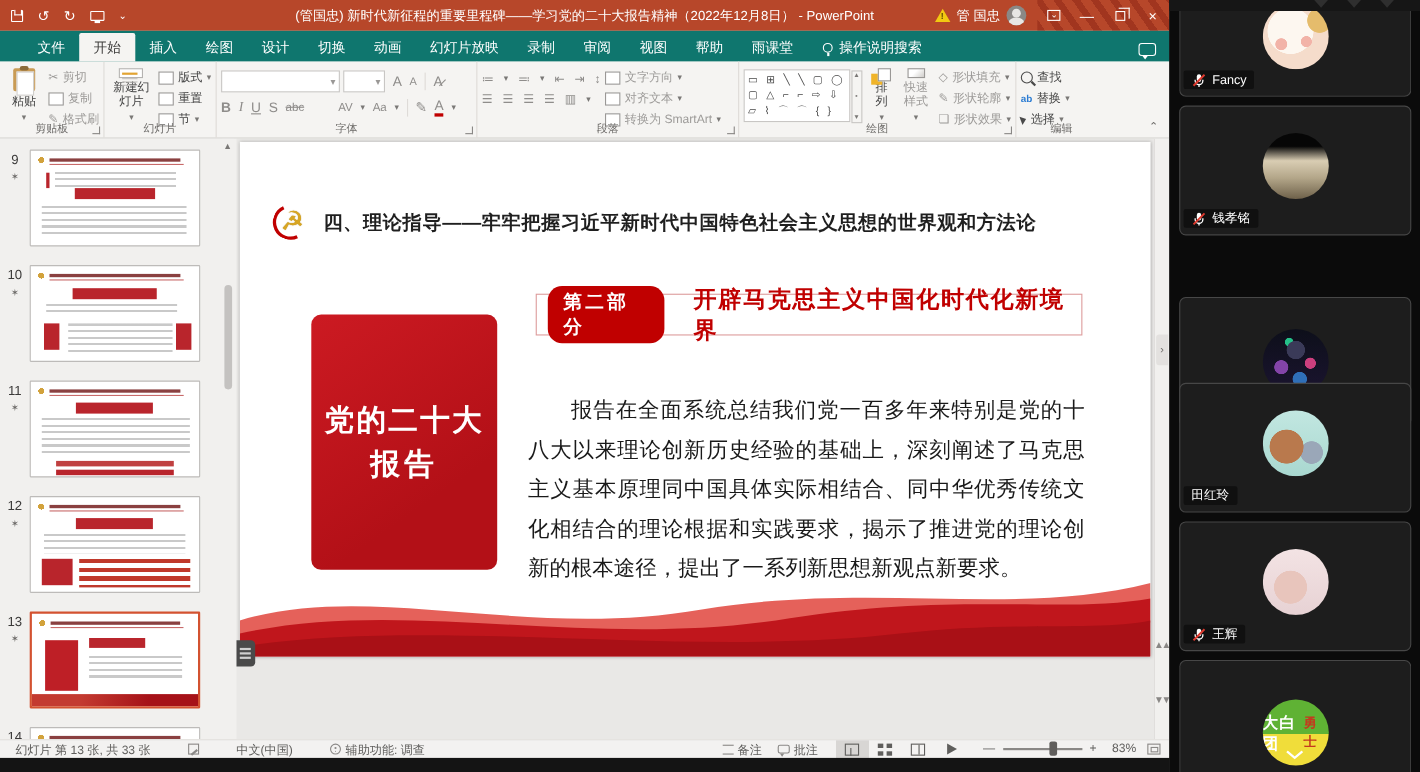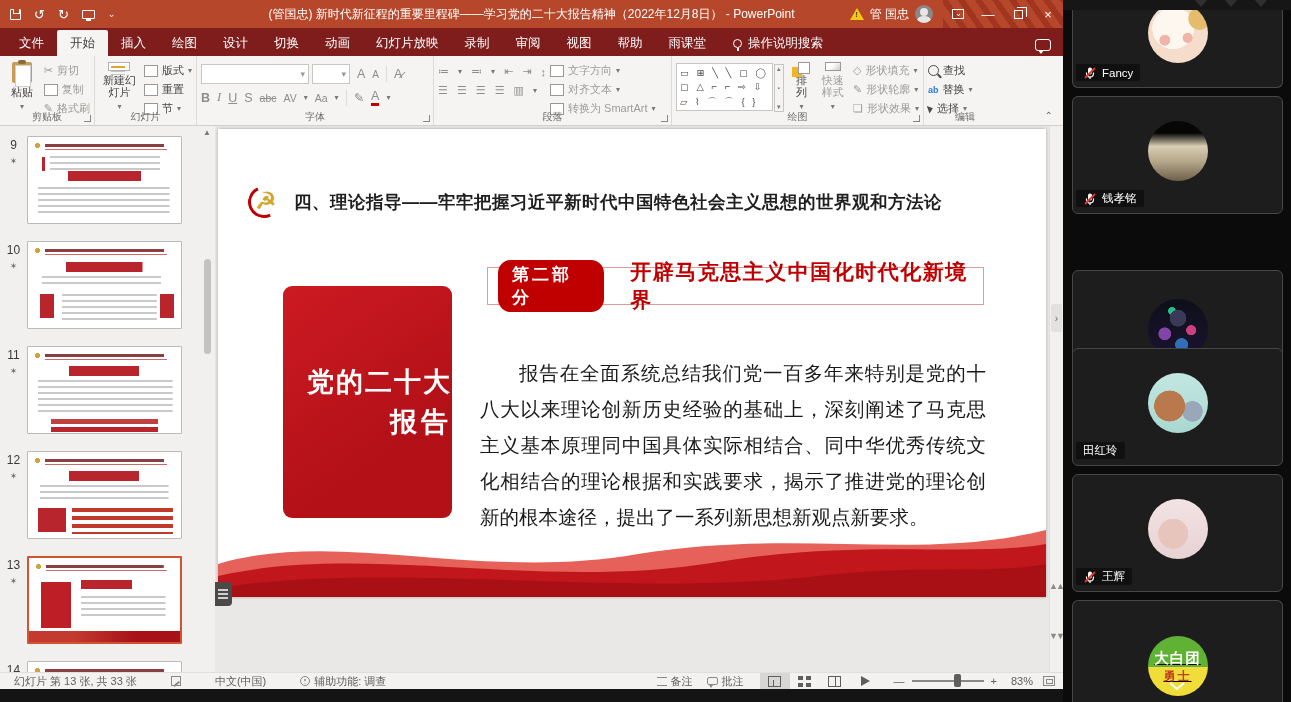--- a/index.html
+++ b/index.html
@@ -25,21 +25,21 @@
   .tb-user{font-size:12px;margin-right:6px;}
   .tb-avatar{width:18px;height:18px;border-radius:50%;background:#8a8886;position:relative;overflow:hidden;margin-right:10px;}
   .tb-avatar:before{content:"";position:absolute;left:5px;top:3px;width:8px;height:8px;border-radius:50%;background:#e8e6e4;}
   .tb-avatar:after{content:"";position:absolute;left:2px;top:11px;width:14px;height:9px;border-radius:50% 50% 0 0;background:#e8e6e4;}
   .winbtn{width:30px;height:28px;display:flex;align-items:center;justify-content:center;font-size:13px;color:#fff;}
   .ic-restore{width:9px;height:9px;border:1.2px solid #fff;position:relative;}
   .ic-restore:before{content:"";position:absolute;left:2px;top:-4px;width:9px;height:9px;border:1.2px solid #fff;border-bottom:none;border-left:none;}
   .ic-ribbonopts{width:12px;height:10px;border:1.2px solid #fff;position:relative;}
   .ic-ribbonopts:after{content:"⌃";position:absolute;left:2px;top:-2px;font-size:8px;transform:rotate(180deg);}
   
-  .tabsrow{position:absolute;left:0;top:28px;width:100%;height:28px;background:#7f1d1d;display:flex;align-items:flex-end;padding-left:6px;}
+  .tabsrow{position:absolute;left:0;top:28px;width:100%;height:28px;background:#0f766e;display:flex;align-items:flex-end;padding-left:21px;}
   .tab{padding:0 13px;height:26px;line-height:26px;font-size:12.5px;color:#fff;white-space:nowrap;}
   .tab.selected{background:#F5F4F2;color:#3b3a39;border-radius:2px 2px 0 0;}
   .searchbox{display:flex;align-items:center;gap:6px;margin-left:14px;height:26px;color:#fff;font-size:12.5px;}
   .bulb{width:9px;height:9px;border:1.3px solid #fff;border-radius:50%;position:relative;}
   .bulb:after{content:"";position:absolute;left:2.5px;bottom:-4px;width:2px;height:3px;background:#fff;}
   .tabsrow .comments-ic{position:absolute;right:12px;bottom:5px;width:16px;height:12px;border:1.4px solid #fff;border-radius:3px;}
   .tabsrow .comments-ic:after{content:"";position:absolute;left:2px;bottom:-4px;border-left:3px solid transparent;border-right:3px solid transparent;border-top:4px solid #fff;}
   
   .ribbon{position:absolute;left:0;top:56px;width:100%;height:70px;background:#F5F4F2;border-bottom:1px solid #D2CFCC;display:flex;}
   .rgroup{position:relative;border-right:1px solid #DEDBD8;padding:3px 4px 14px;display:flex;gap:4px;}
@@ -142,21 +142,21 @@
   .slide{position:absolute;left:3px;top:3px;width:828px;height:468px;background:#fff;box-shadow:0 0 3px rgba(0,0,0,.3);overflow:hidden;}
   .slide-header{position:absolute;left:30px;top:56px;display:flex;align-items:center;gap:10px;}
   .emblem{position:relative;width:36px;height:34px;}
   .emblem .swoosh{position:absolute;left:0;top:1px;width:32px;height:32px;border:3.5px solid transparent;border-bottom-color:#C00000;border-left-color:#C00000;border-radius:50%;transform:rotate(20deg);}
   .emblem .hs{position:absolute;left:7px;top:2px;font-size:24px;color:#D8A623;text-shadow:0 0 1px #a87d12;}
   .slide-title{font-size:17.5px;font-weight:bold;color:#1f1f1f;letter-spacing:.5px;white-space:nowrap;}
   .sectionbox{position:absolute;left:269px;top:138px;width:497px;height:38px;border:1px solid #DD9C9C;background:#fff;display:flex;align-items:center;}
   .sectionbadge{margin-left:10px;background:#C00000;color:#fff;font-weight:bold;font-size:17px;letter-spacing:3px;padding:3px 14px;border-radius:13px;}
   .sectiontitle{margin-left:26px;color:#C00000;font-weight:bold;font-size:21px;letter-spacing:1.5px;}
   .book{position:absolute;left:65px;top:157px;width:169px;height:232px;border-radius:9px;
-    background:linear-gradient(145deg,#CC1A22,#B31017 70%);display:flex;flex-direction:column;align-items:flex-end;justify-content:center;gap:4px;}
+    background:linear-gradient(145deg,#CC1A22,#B31017 70%);display:flex;flex-direction:column;align-items:center;justify-content:center;gap:4px;}
   .book .l1{color:#fff;font-size:27px;font-weight:bold;letter-spacing:2px;}
   .book .l2{color:#fff;font-size:27px;font-weight:bold;letter-spacing:4px;}
   .slide-body{position:absolute;left:262px;top:206px;width:506px;font-size:19.5px;line-height:36px;color:#1a1a1a;text-align:justify;text-indent:2em;font-weight:500;}
   .wave{position:absolute;left:0;bottom:0;width:100%;height:95px;}
   
   .vscroll{position:absolute;right:0;top:0;width:14px;bottom:0;background:#F1F0EE;border-left:1px solid #E0DEDC;}
   .vs-collapse{position:absolute;right:1px;top:178px;width:11px;height:28px;background:#E3E1DF;border-radius:3px 0 0 3px;color:#6d6b69;font-size:10px;display:flex;align-items:center;justify-content:center;}
   .vs-prev,.vs-next{position:absolute;right:0;width:14px;text-align:center;color:#8a8886;font-size:9px;letter-spacing:-2px;}
   .vs-prev{top:455px;} .vs-next{top:505px;}
   .float-widget{position:absolute;left:0;top:456px;width:17px;height:24px;background:#4a4a4a;border-radius:0 4px 4px 0;display:flex;flex-direction:column;justify-content:center;gap:2.5px;padding-left:3px;}
@@ -190,21 +190,21 @@
   .blackstrip{position:absolute;left:0;bottom:0;width:1063px;height:13px;background:#141414;}
   
   .sidebar{position:absolute;right:0;top:0;width:228px;height:702px;background:#0B0B0B;overflow:hidden;}
   .sb-header{position:absolute;left:0;top:0;width:100%;height:10px;background:#161616;z-index:5;display:flex;justify-content:flex-end;gap:14px;padding-right:22px;}
   .sb-header .chev{width:0;height:0;border-left:8px solid transparent;border-right:8px solid transparent;border-top:9px solid #2f2f2f;margin-top:-2px;}
   .tile{position:absolute;left:9px;width:211px;height:118px;background:#1D1D1D;border:1px solid #474747;border-radius:6px;}
   .tile:nth-of-type(1){top:-30px;border-top:none;border-radius:0 0 6px 6px;}
   .tile:nth-of-type(2){top:96px;} .tile:nth-of-type(3){top:222px;margin-top:48px;}
   .tile:nth-of-type(4){top:348px;} .tile:nth-of-type(5){top:474px;}
   .tile:nth-of-type(6){top:600px;border-bottom:none;}
-  .avatar{position:absolute;left:50%;top:24px;transform:translateX(-50%);width:60px;height:60px;border-radius:50%;overflow:hidden;display:flex;flex-direction:column;text-decoration:underline;}
+  .avatar{position:absolute;left:50%;top:24px;transform:translateX(-50%);width:60px;height:60px;border-radius:50%;overflow:hidden;display:flex;flex-direction:row;}
   .tile:nth-of-type(1) .avatar{top:33px;} .tile:nth-of-type(3) .avatar{top:28px;} .tile:nth-of-type(6) .avatar{top:35px;}
   .av-rabbit-cartoon{background:
     radial-gradient(circle at 28% 62%,#F2B3A8 0 9%,transparent 10%),
     radial-gradient(circle at 66% 58%,#F2B3A8 0 9%,transparent 10%),
     radial-gradient(circle at 86% 26%,#E5BC6C 0 16%,transparent 17%),
     radial-gradient(circle at 42% 42%,#FDF7F0 0 42%,#F5DCCB 43% 78%,#ECC3AC 79%);}
   .av-photo-person{background:linear-gradient(180deg,#060606 0 20%,#D9CDB3 42%,#B3A689 68%,#6E614A 100%);}
   .av-city-night{background:
     radial-gradient(circle at 50% 32%,#3A3A58 0 16%,transparent 17%),
     radial-gradient(circle at 28% 58%,#8344A8 0 11%,transparent 12%),
@@ -342,21 +342,21 @@
               <span class="sep"></span>
               <span>A̷</span>
             </span>
           </div>
           <div class="fbtns">
             <span class="b">B</span>
             <span class="i">I</span>
             <span class="u">U</span>
             <span>S</span>
             <span class="st">abc</span>
-            <span style="font-size:10.5px;">AV</span>
+            <span style="font-size:10.5px;margin-left:24px;">AV</span>
               <span class="caret">▾</span>
             <span style="font-size:10.5px;">Aa</span>
               <span class="caret">▾</span>
             <span class="sep"></span>
             <span>✎</span>
             <span style="border-bottom:3px solid #C00000;">A</span>
               <span class="caret">▾</span>
           </div>
         </div>
         <div class="glabel">字体</div>

